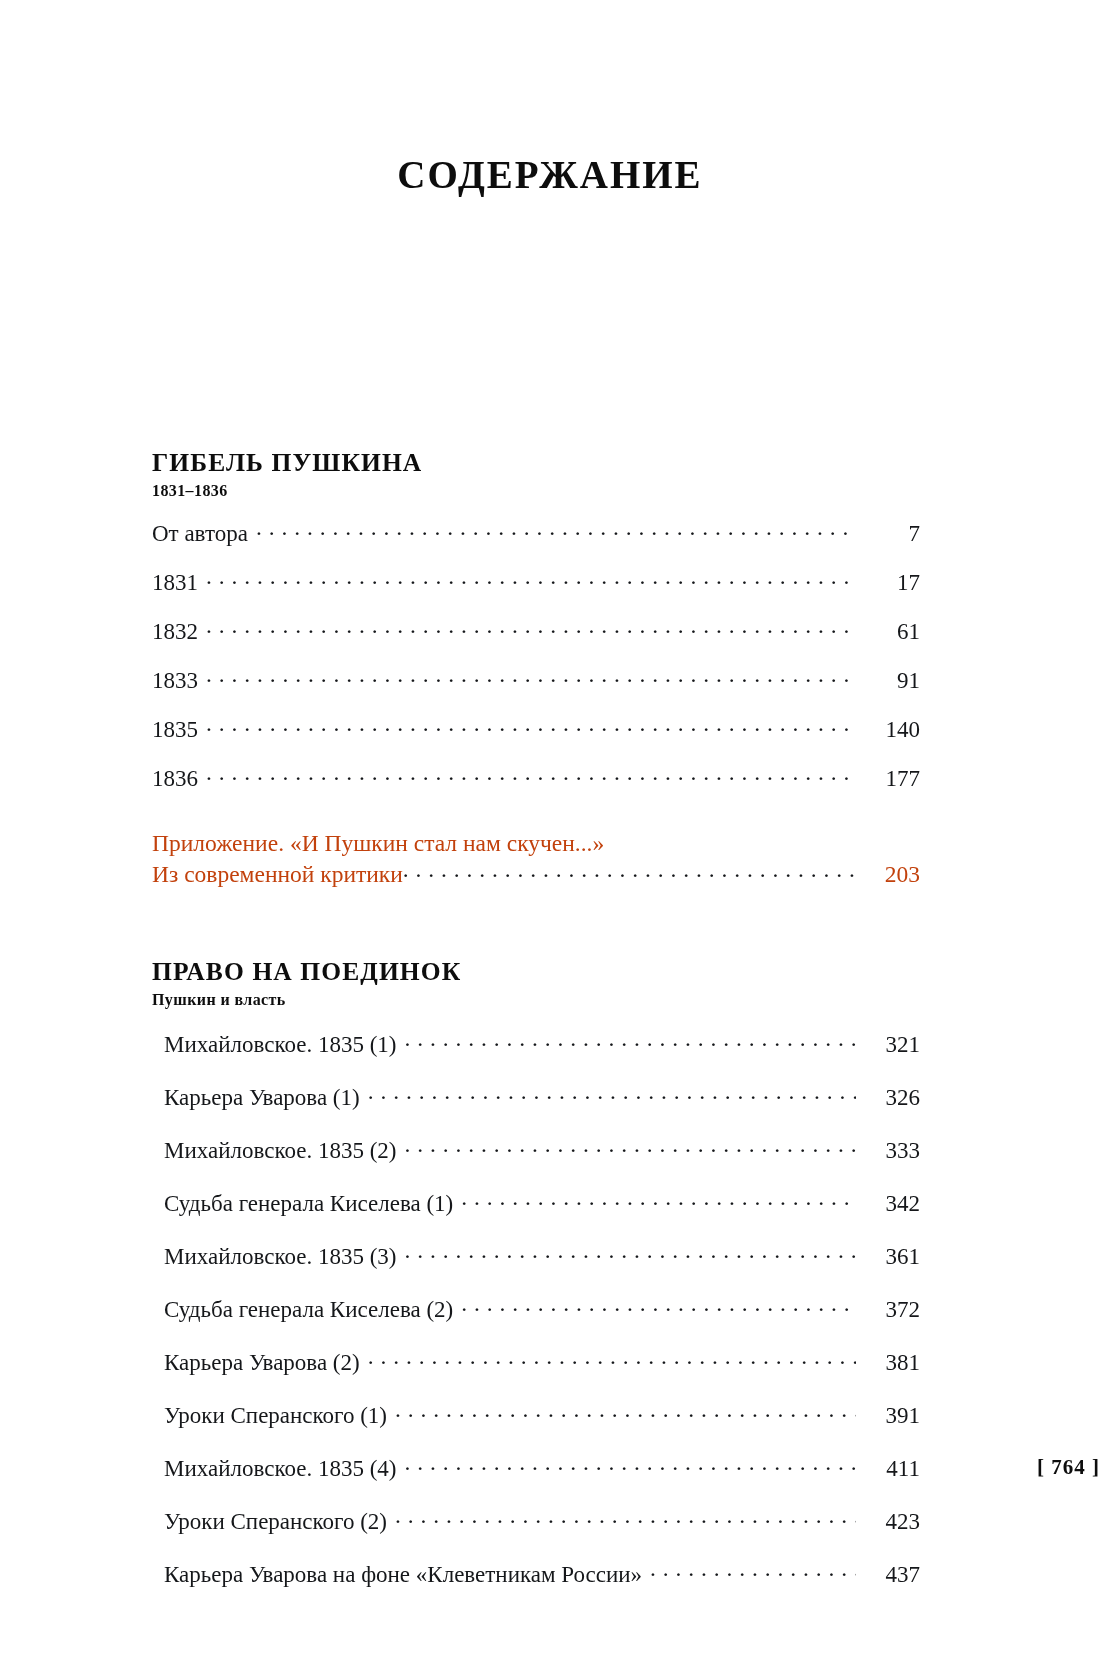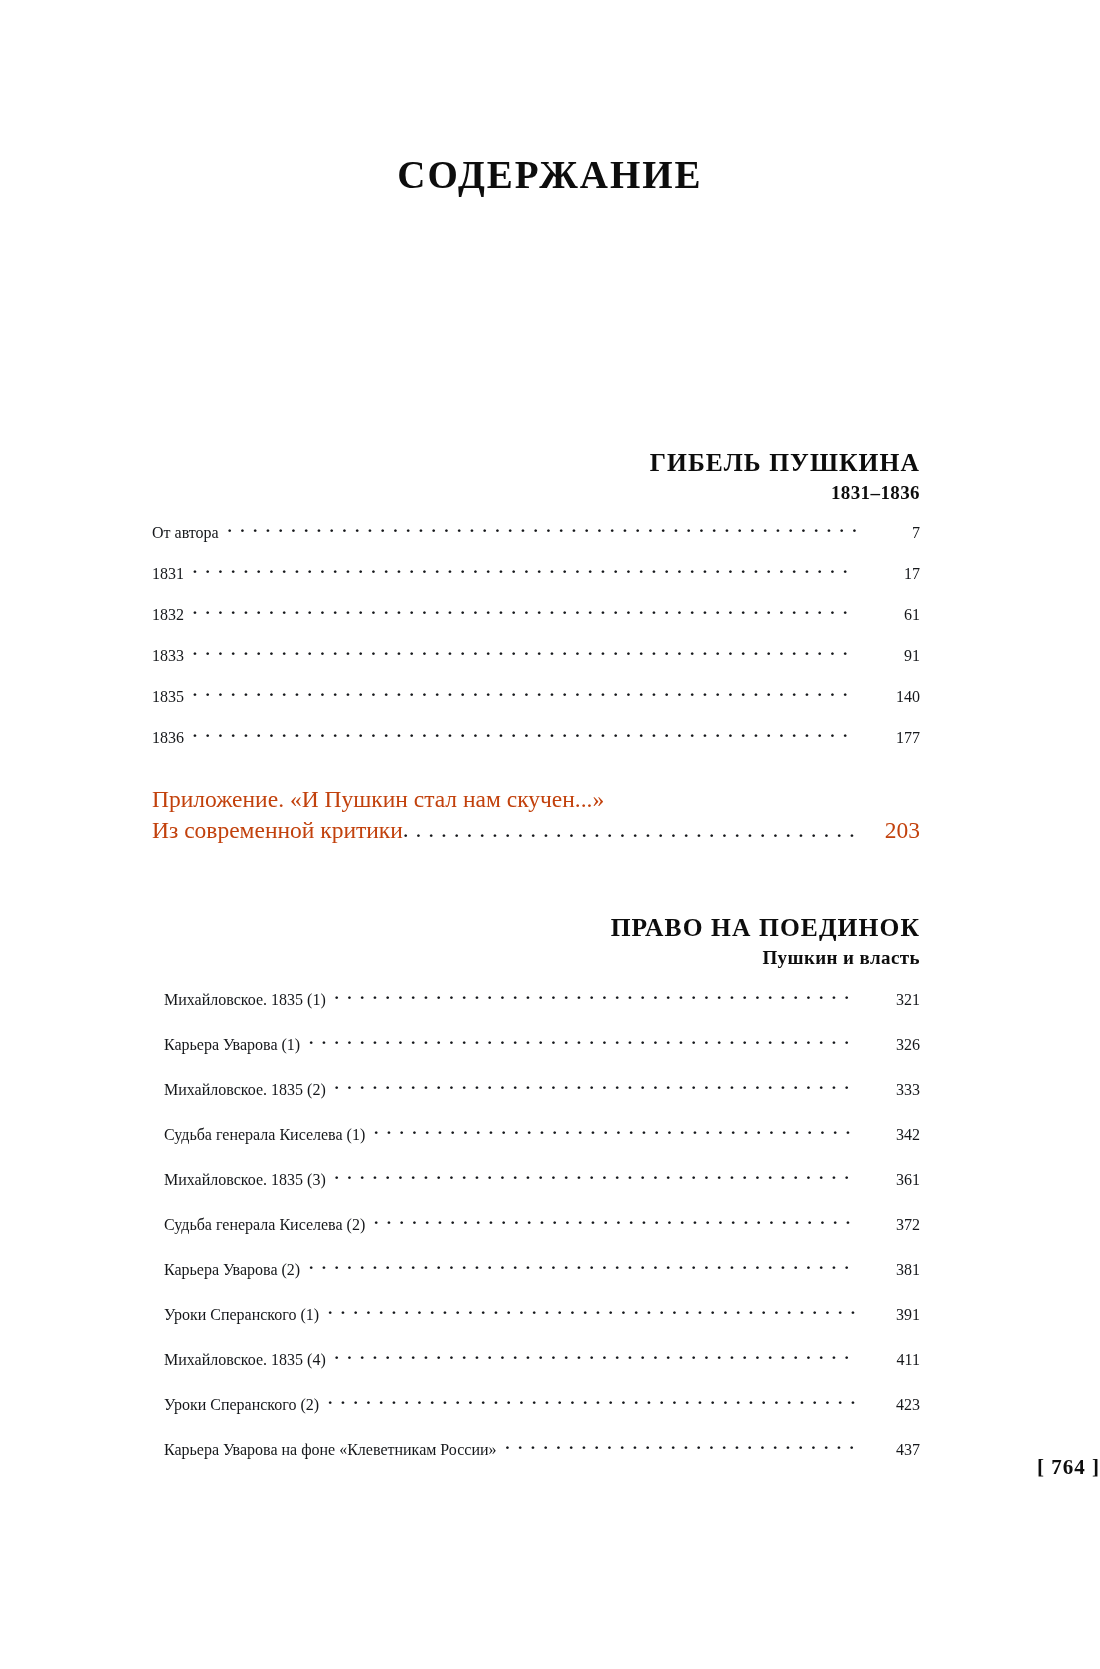--- a/index.html
+++ b/index.html
@@ -35,50 +35,50 @@
   
   .content {
     position: absolute;
     top: 448px;
     left: 152px;
     width: 768px;
   }
 
   
   .section-head {
-    text-align: right;
+    text-align: left;
     margin: 0;
   }
   .section-head .sec-title {
     display: block;
     font-size: 25.5px;
     font-weight: bold;
     letter-spacing: 1.1px;
     line-height: 1.18;
     color: #0d0d0d;
   }
   .section-head .sec-sub {
     display: block;
-    font-size: 19px;
+    font-size: 16px;
     font-weight: bold;
     letter-spacing: 0.4px;
     line-height: 1.35;
     margin-top: 2px;
     color: #0d0d0d;
   }
 
   .section-1 .entries { margin-top: 16px; }
   .section-2 { margin-top: 66px; }
   .section-2 .entries { margin-top: 18px; margin-left: 12px; }
 
   
   .entry {
     display: flex;
     align-items: baseline;
-    font-size: 16px;
+    font-size: 23px;
     line-height: 1.0;
     color: #15171a;
     white-space: nowrap;
   }
   .section-1 .entry { margin-bottom: 22px; }
   .section-2 .entry { margin-bottom: 26px; }
 
   .entry .label {
     flex: 0 0 auto;
     padding-right: 6px;
@@ -112,21 +112,21 @@
     margin-top: 38px;
     font-size: 23.5px;
     line-height: 1.35;
     color: #c2410c;
   }
   .appendix .line1 {
     white-space: nowrap;
   }
   .appendix .line2 {
     display: flex;
-    align-items: flex-end;
+    align-items: center;
     white-space: nowrap;
   }
   .appendix .line2 .label { flex: 0 0 auto; }
   .appendix .line2 .leader {
     flex: 1 1 auto;
     overflow: hidden;
     position: relative;
     height: 1em;
   }
   .appendix .line2 .leader::after {

